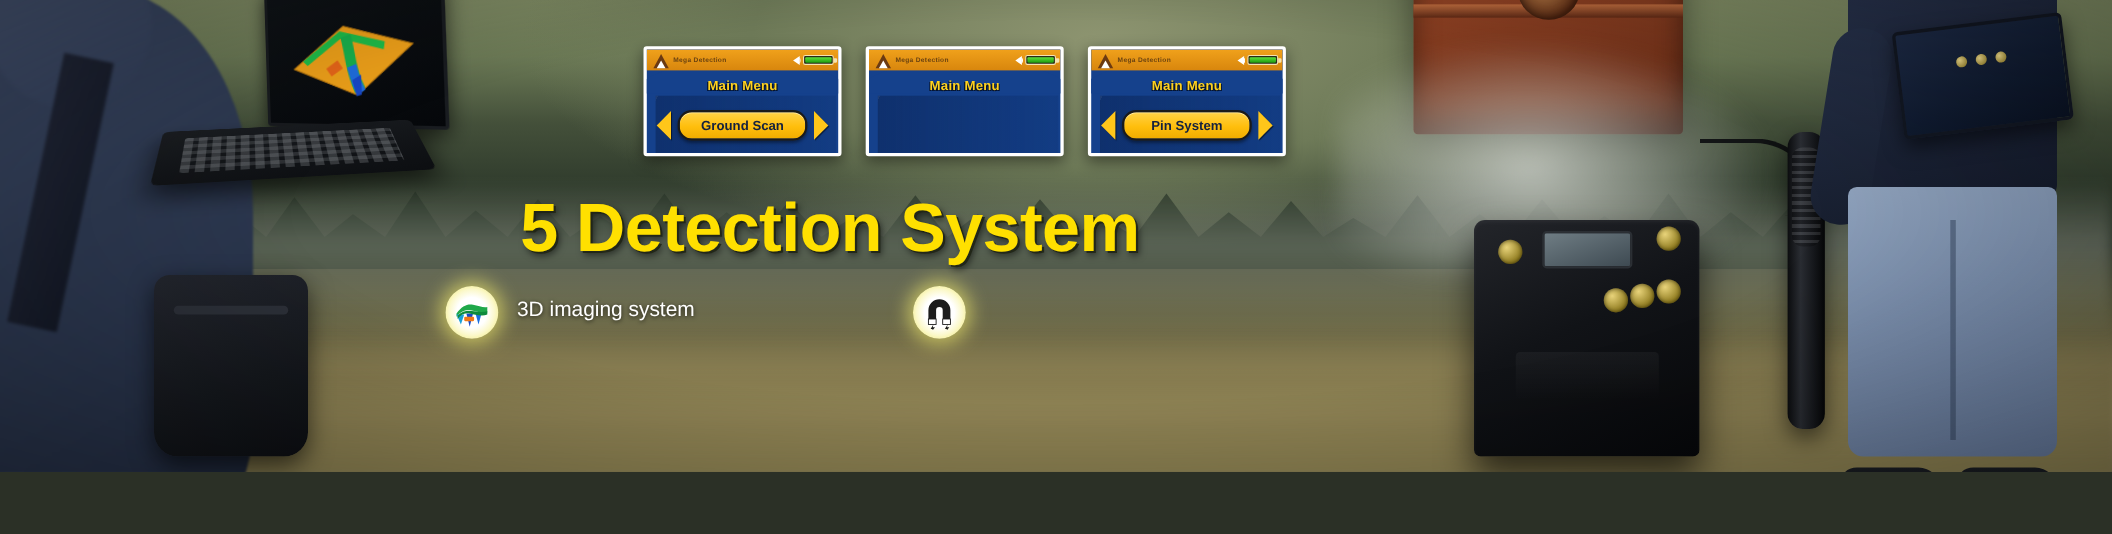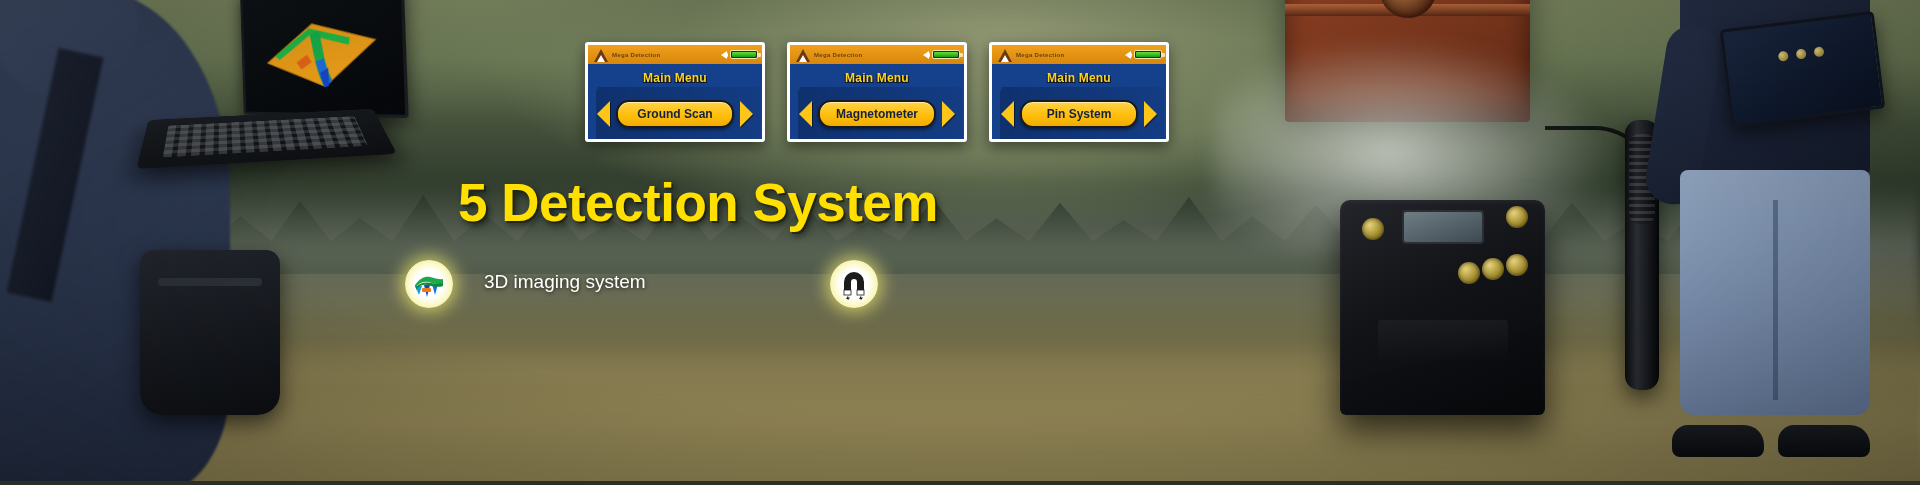--- a/index.html
+++ b/index.html
@@ -5,21 +5,21 @@
   * { box-sizing: border-box; margin: 0; padding: 0; }
   html, body {
     width: 1920px; height: 485px;
     overflow: hidden;
     font-family: "Liberation Sans", sans-serif;
     background: #2b3026;
   }
 
   .banner {
     position: relative;
-    width: 1920px; height: 481px;
+    width: 1920px; height: 429px;
     overflow: hidden;
   }
 
   
   .bg-base {
     position: absolute; inset: 0;
     background:
       radial-gradient(ellipse 700px 260px at 52% 8%, #8d9470 0%, #6e7a58 45%, rgba(70,80,56,0) 75%),
       linear-gradient(to bottom,
         #7e8a63 0%,
@@ -294,35 +294,35 @@
     border: 2px solid #1a1a1a;
     border-radius: 13px;
     color: #14213f; font-weight: bold; font-size: 12px;
     padding: 5px 0; width: 118px; text-align: center;
     box-shadow: 0 2px 3px rgba(0,0,0,.4), inset 0 1px 0 rgba(255,255,255,.55);
     white-space: nowrap;
   }
 
   
   .headline {
-    position: absolute; left: 458px; top: 172px;
-    font-size: 53px; font-weight: bold;
+    position: absolute; left: 473px; top: 172px;
+    font-size: 62px; font-weight: bold;
     color: #ffe000;
     letter-spacing: -0.5px;
     text-shadow:
       2px 2px 0 rgba(30,35,20,.85),
       3px 4px 7px rgba(0,0,0,.55);
     white-space: nowrap;
   }
 
   
   .features-left  { position: absolute; left: 405px;  top: 260px; width: 420px; }
   .features-right { position: absolute; left: 830px;  top: 260px; width: 430px; }
   .feature {
-    display: flex; align-items: flex-start; gap: 31px;
+    display: flex; align-items: flex-start; gap: 17px;
     margin-bottom: 22px;
   }
   .feat-icon {
     flex: 0 0 auto;
     width: 48px; height: 48px; border-radius: 50%;
     background: radial-gradient(circle at 50% 50%, #ffffff 40%, #fbf8c9 62%, #f2ec7a 86%, #e8e05c 100%);
     box-shadow: 0 0 16px 5px rgba(244,238,110,.62);
     display: flex; align-items: center; justify-content: center;
     position: relative;
   }
@@ -443,25 +443,20 @@
         <span class="panel-brand">Mega Detection</span>
         <span class="panel-top-right">
           <span class="spk"></span>
           <span class="batt">
               <i></i>
             </span>
         </span>
       </div>
       <div class="panel-bgart"></div>
       <div class="panel-title">Main Menu</div>
-      <div class="panel-row">
-        <span class="arrow-l"></span>
-        <span class="panel-btn">Magnetometer</span>
-        <span class="arrow-r"></span>
-      </div>
     </div>
 
     <div class="panel">
       <div class="panel-body-curve"></div>
       <div class="panel-top">
         <span class="panel-logo">
             <i class="tri"></i>
             <i class="tri-w"></i>
           </span>
         <span class="panel-brand">Mega Detection</span>

